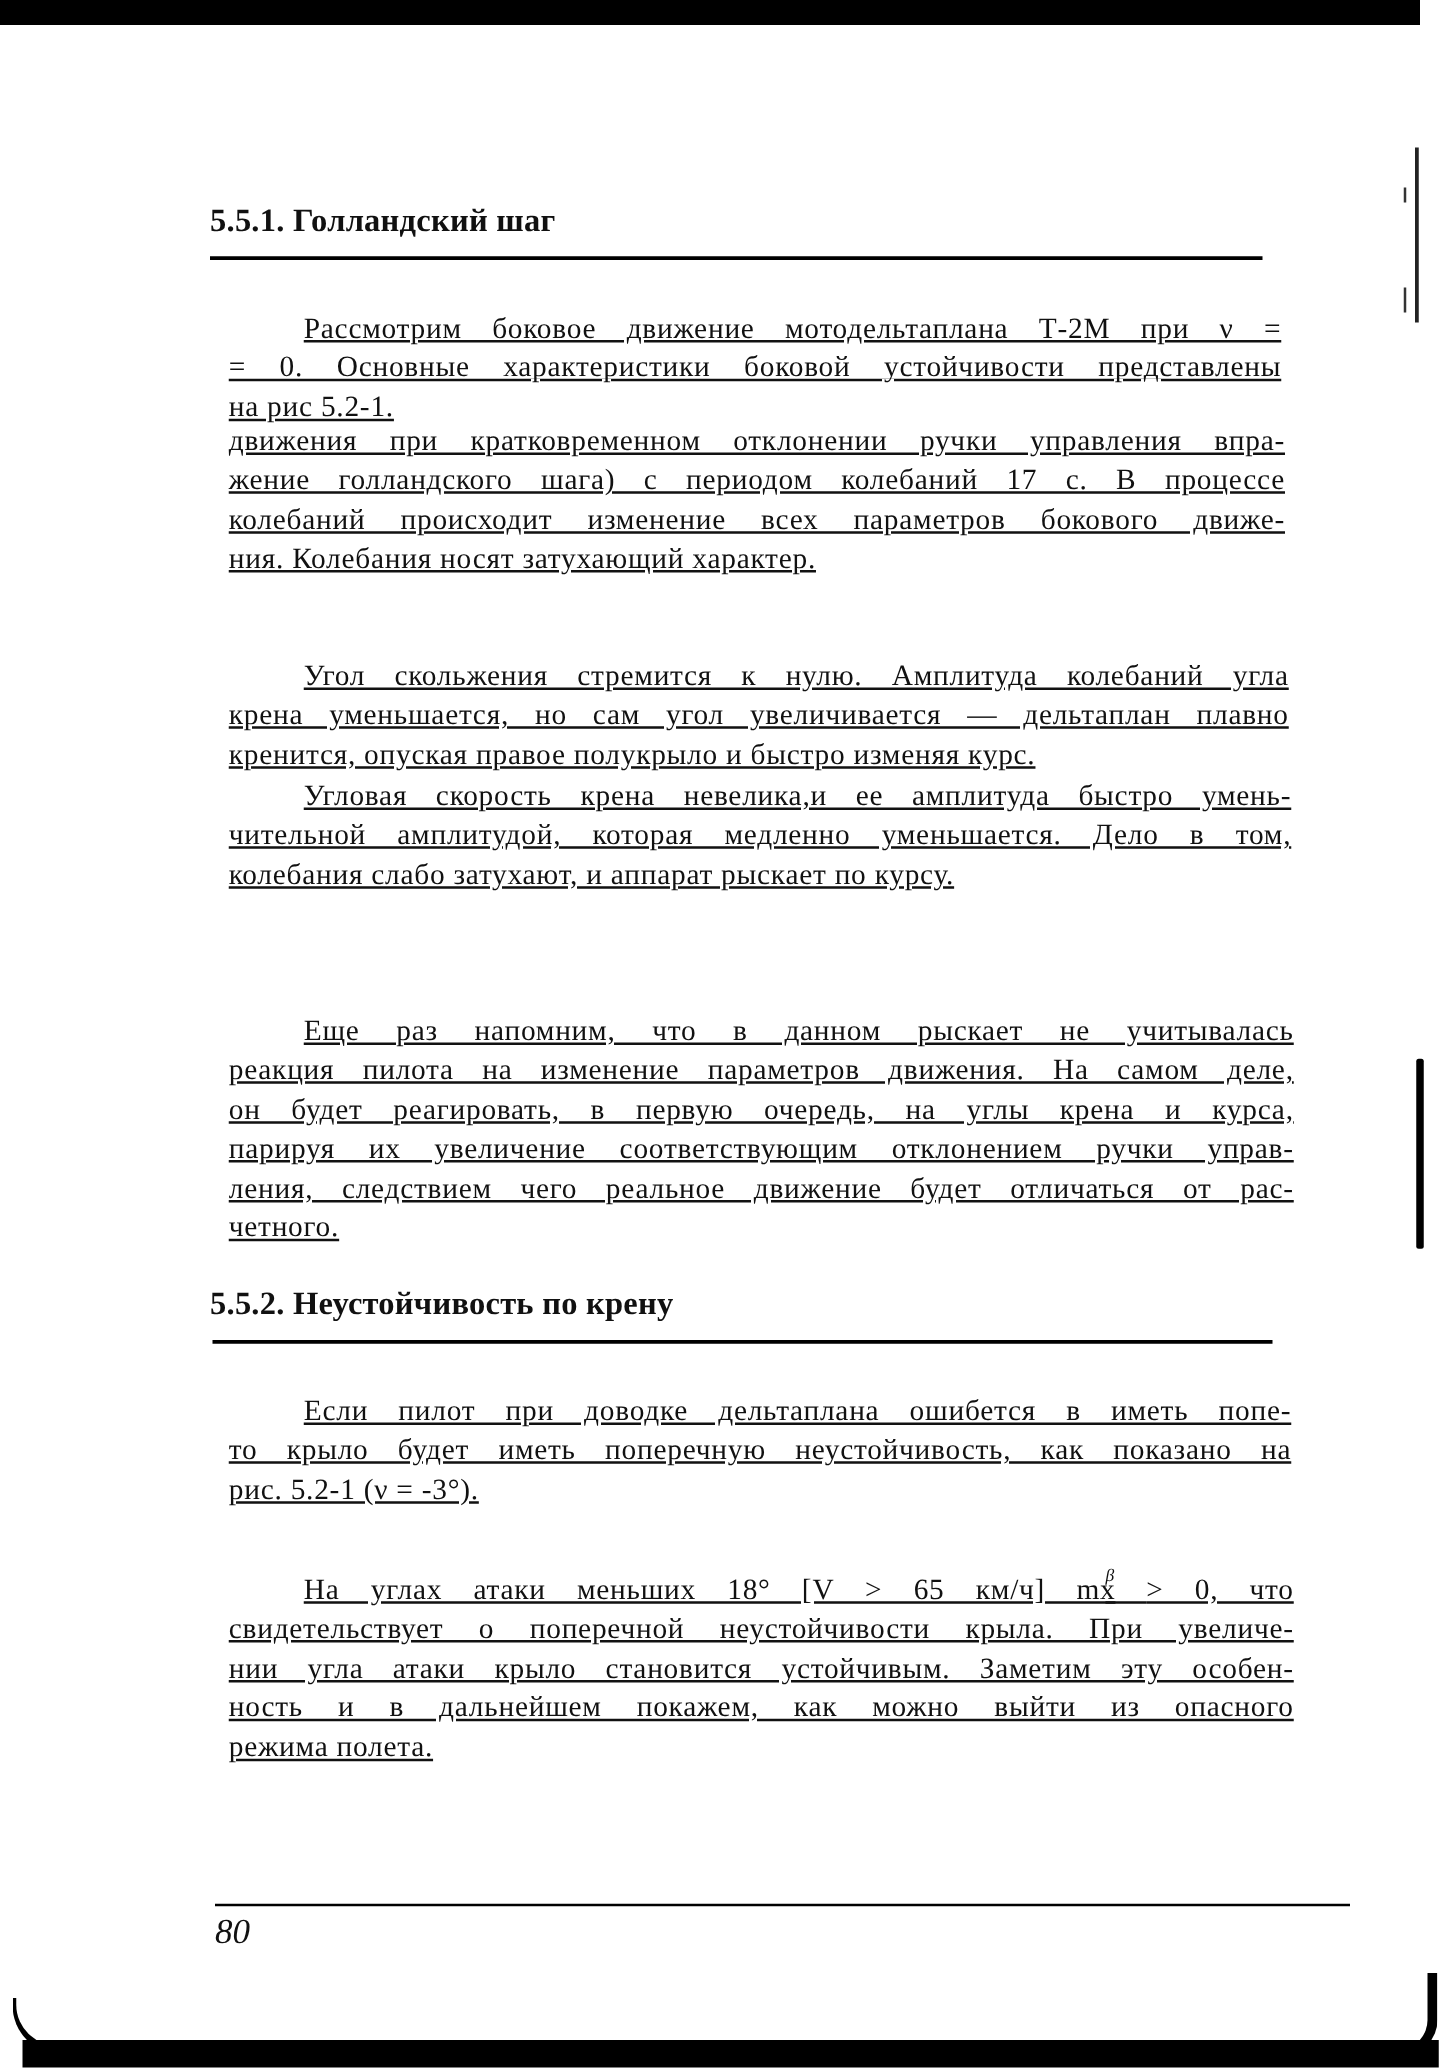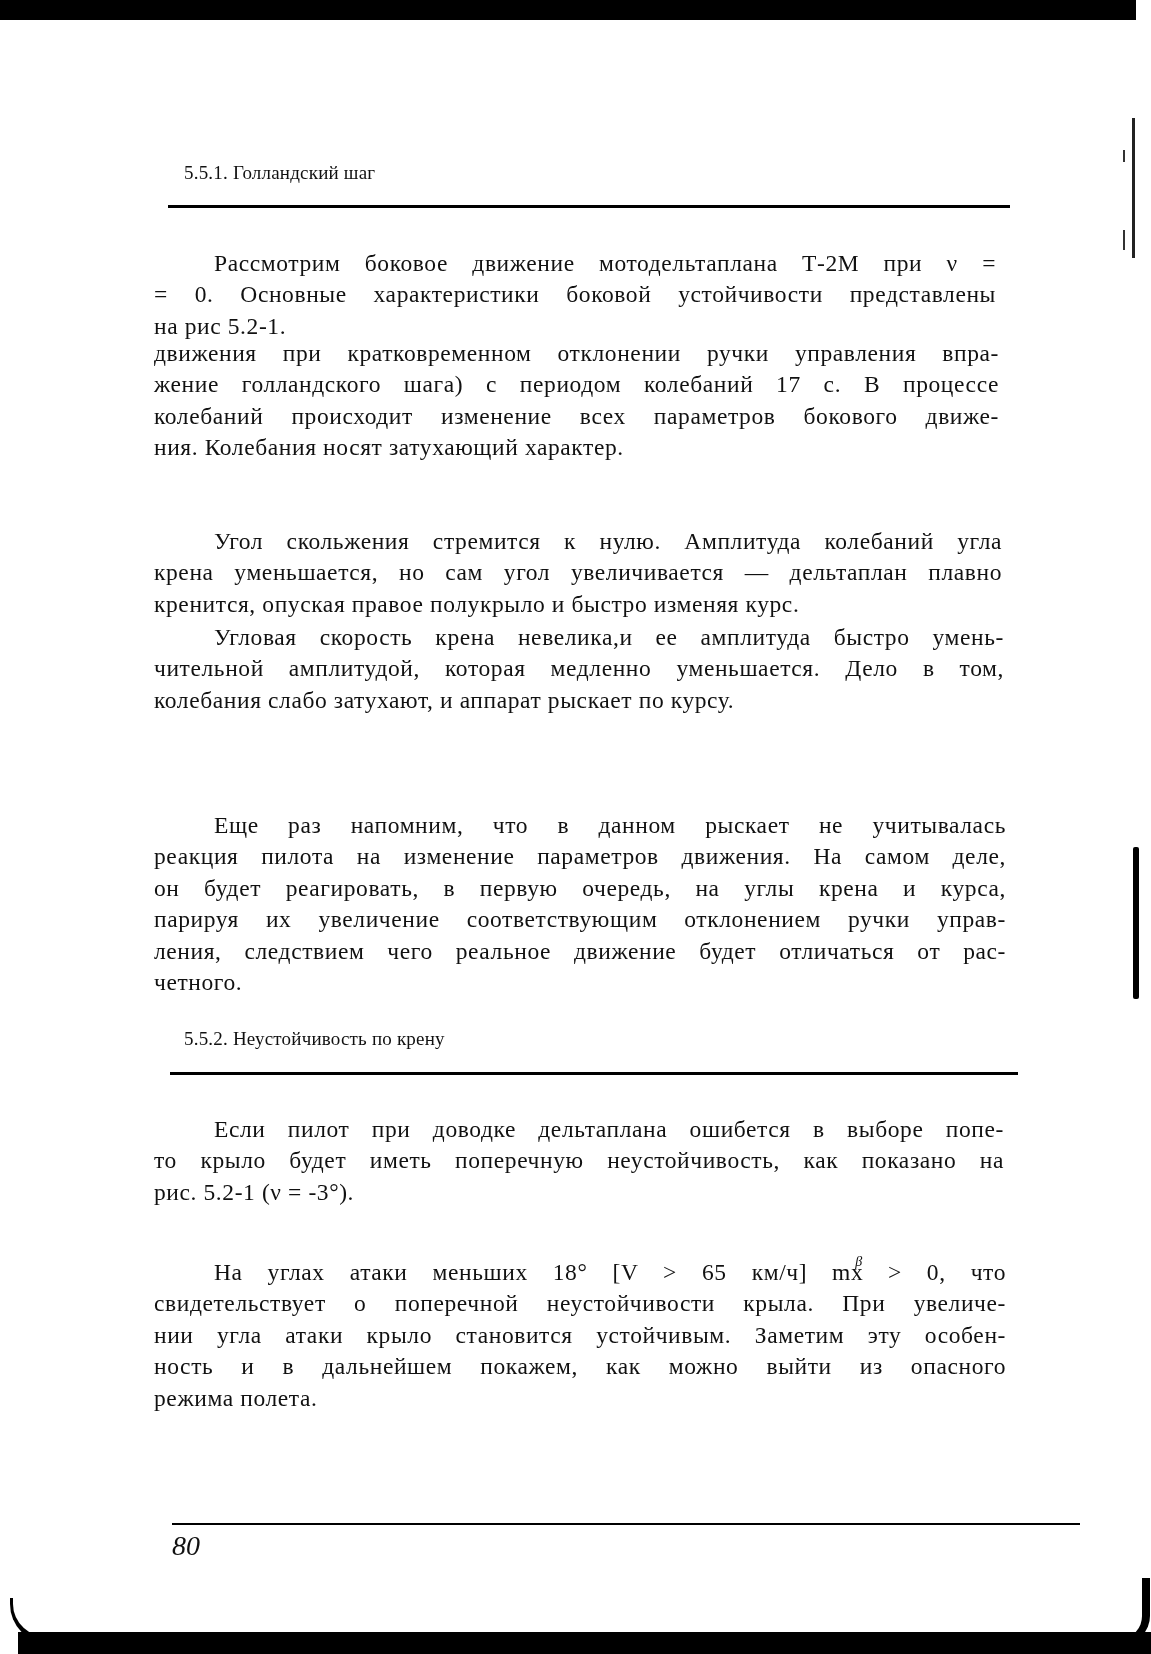--- a/index.html
+++ b/index.html
@@ -13,27 +13,28 @@
   .bottom-curl-left { position: absolute; left: 10px; top: 1598px; width: 40px; height: 40px;
     border-left: 3px solid #000; border-bottom: 6px solid #000; border-bottom-left-radius: 40px; }
   .bottom-curl-right { position: absolute; left: 1122px; top: 1578px; width: 20px; height: 60px;
     border-right: 8px solid #000; border-bottom: 6px solid #000; border-bottom-right-radius: 30px; }
   .edge-mark-top { position: absolute; left: 1132px; top: 118px; width: 3px; height: 140px; background: #222; }
   .edge-mark-top-tick1 { position: absolute; left: 1123px; top: 150px; width: 2px; height: 12px; background: #333; }
   .edge-mark-top-tick2 { position: absolute; left: 1123px; top: 230px; width: 2px; height: 20px; background: #333; }
   .edge-mark-mid { position: absolute; left: 1133px; top: 847px; width: 6px; height: 152px; background: #000; border-radius: 2px; }
 
   .section-title {
-    position: absolute; left: 184px; font-weight: normal; font-size: 19px; letter-spacing: 0.2px;
+    position: absolute; left: 168px; font-weight: bold; font-size: 26px; letter-spacing: 0.2px;
   }
   .rule { position: absolute; height: 3px; background: #000; }
   .para {
-    position: absolute; left: 154px; width: 900px;
+    position: absolute; left: 183px; width: 900px;
     font-size: 23.5px; line-height: 31.4px; text-align: justify;
     letter-spacing: 0.6px;
+    text-decoration: underline;
   }
   .para .line { display: block; white-space: nowrap; text-align: justify; text-align-last: justify; }
   .para .line.last { text-align-last: left; }
   .para .indent { padding-left: 60px; }
   .page-number {
     position: absolute; left: 172px; top: 1530px; font-style: italic; font-size: 28px;
   }
   .footer-rule { position: absolute; left: 172px; top: 1523px; width: 908px; height: 2px; background: #000; }
   sup.beta { font-size: 14px; font-style: italic; vertical-align: 14px; margin-left: -8px; }
 </style>
@@ -80,21 +81,21 @@
   <span class="line">он будет реагировать, в первую очередь, на углы крена и курса,</span>
   <span class="line">парируя их увеличение соответствующим отклонением ручки управ-</span>
   <span class="line">ления, следствием чего реальное движение будет отличаться от рас-</span>
   <span class="line last">четного.</span>
 </div>
 
 <div class="section-title" style="top:1028px;">5.5.2. Неустойчивость по крену</div>
 <div class="rule" style="left:170px; top:1072px; width:848px;"></div>
 
 <div class="para" style="top:1114px; width:850px;">
-  <span class="line indent">Если пилот при доводке дельтаплана ошибется в выборе попе-</span>
+  <span class="line indent">Если пилот при доводке дельтаплана ошибется в иметь попе-</span>
   <span class="line">то крыло будет иметь поперечную неустойчивость, как показано на</span>
   <span class="line last">рис. 5.2-1 (ν = -3°).</span>
 </div>
 
 <div class="para" style="top:1246px; width:852px;">
   <span class="line indent"><span>На углах атаки меньших 18° [V &gt; 65 км/ч] mx</span><sup class="beta">β</sup> <span>&gt; 0, что</span></span>
   <span class="line">свидетельствует о поперечной неустойчивости крыла. При увеличе-</span>
   <span class="line">нии угла атаки крыло становится устойчивым. Заметим эту особен-</span>
   <span class="line">ность и в дальнейшем покажем, как можно выйти из опасного</span>
   <span class="line last">режима полета.</span>

